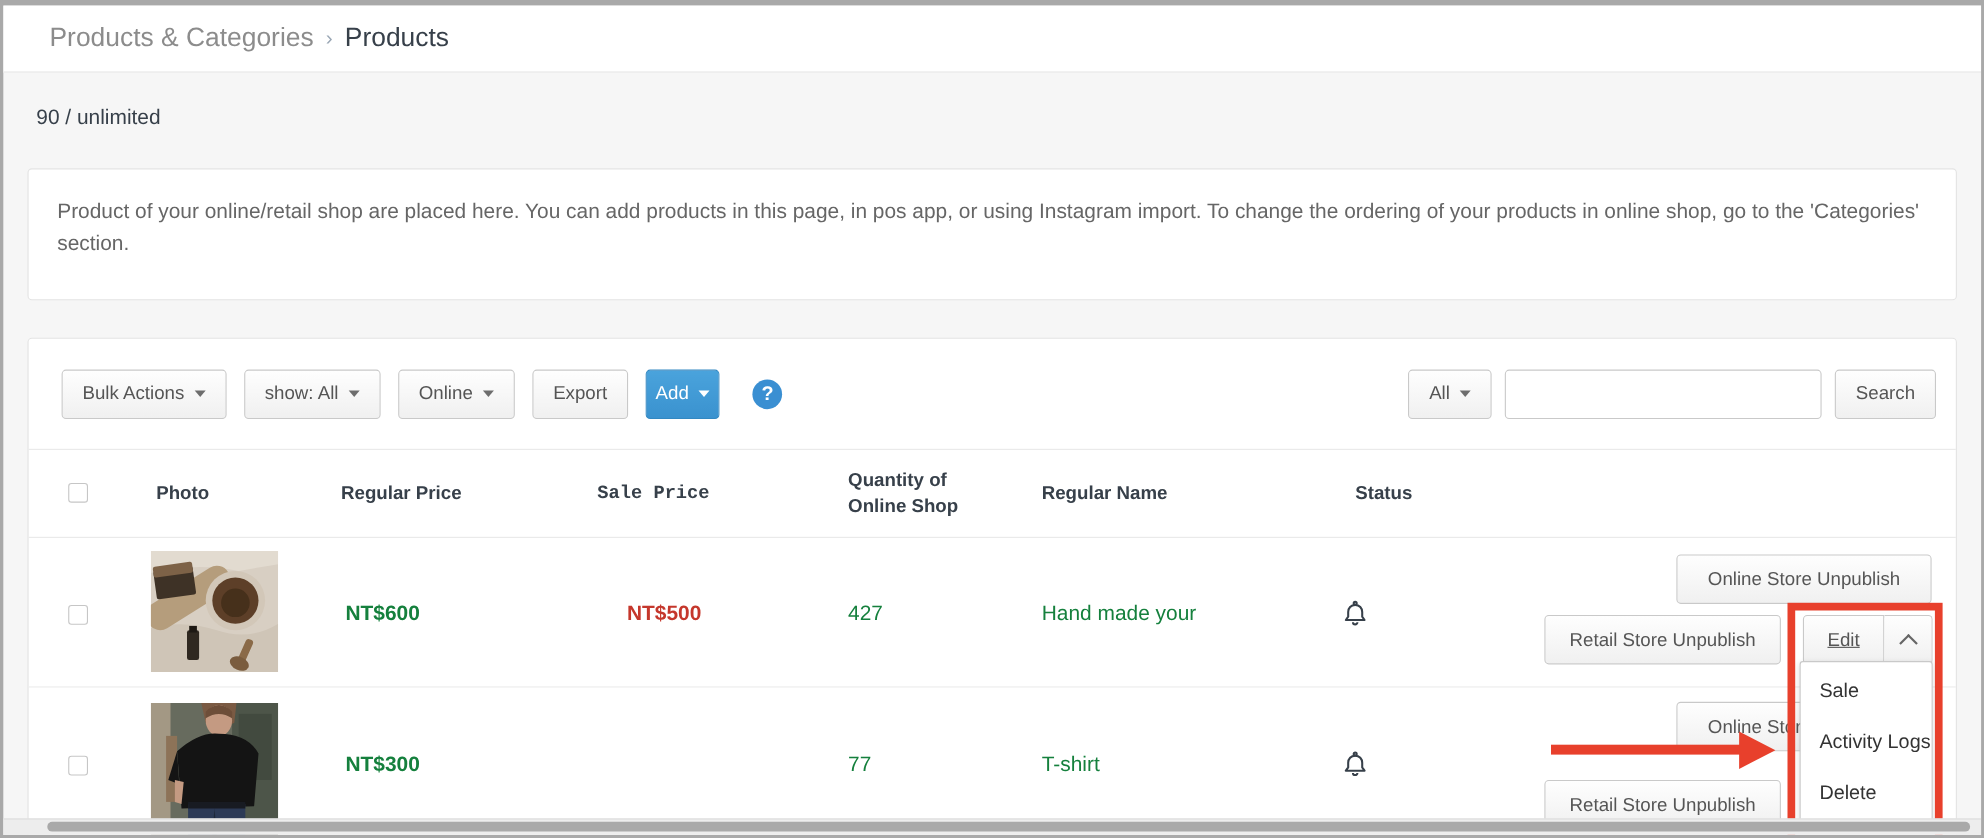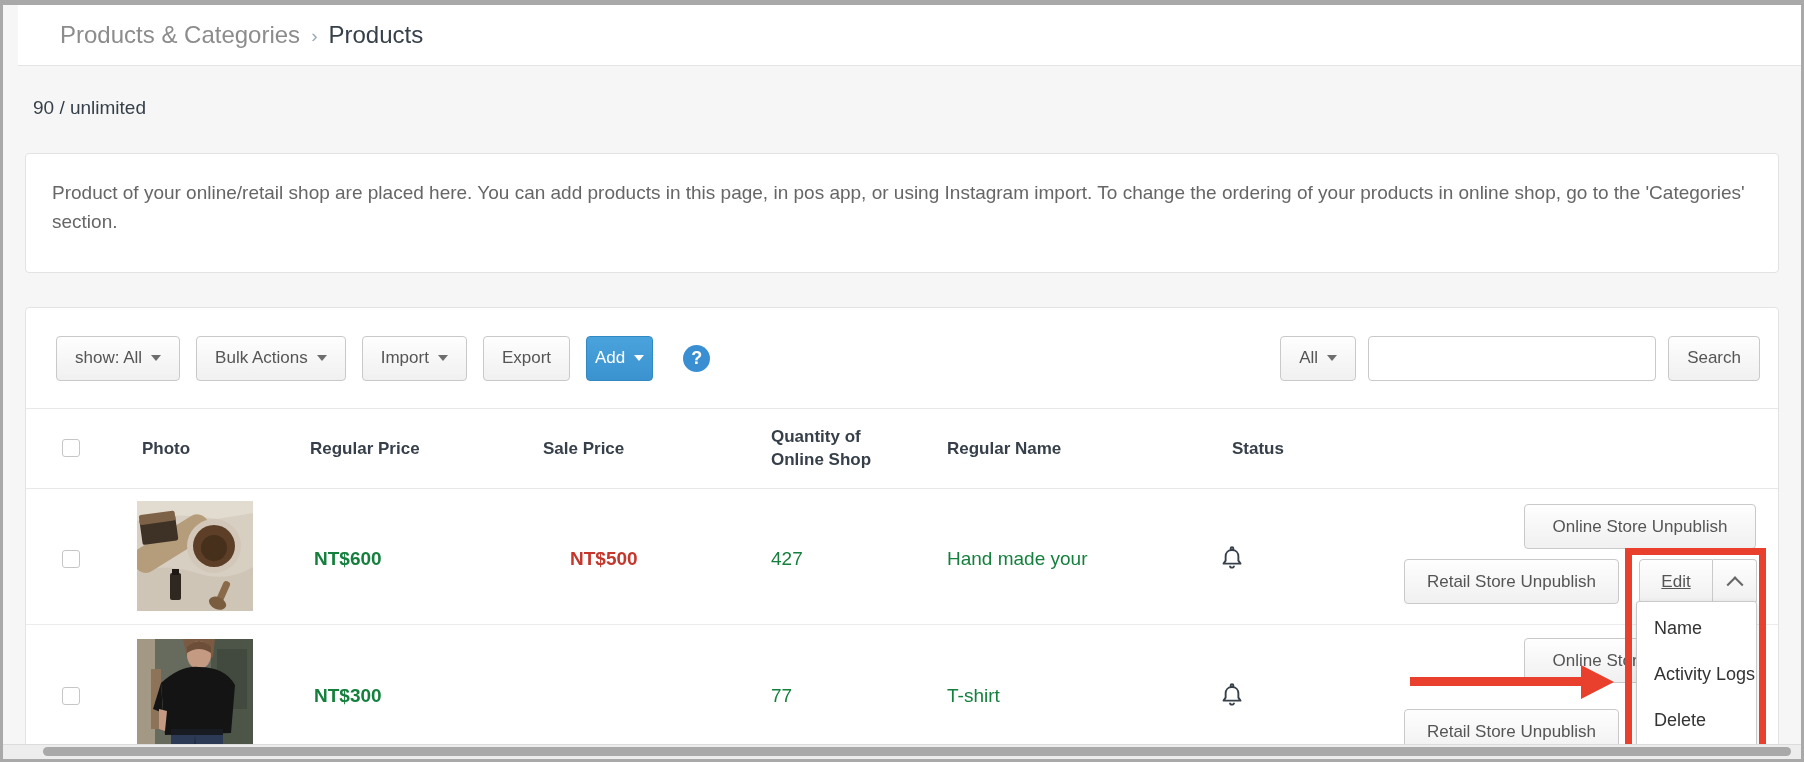--- a/index.html
+++ b/index.html
@@ -4,21 +4,21 @@
 <style>
   html,body { margin:0; padding:0; background:#fff; }
   .screen {
     position:relative; width:1804px; height:762px; box-sizing:border-box;
     border:3px solid #a9a9a9; border-top-width:5px; overflow:hidden;
     background:#f6f6f6; font-family:"Liberation Sans", sans-serif;
     -webkit-font-smoothing:antialiased;
   }
   
   .header { position:absolute; left:0; right:0; top:0; height:60px; background:#fff;
-    border-bottom:1px solid #e4e4e4; display:flex; align-items:center; padding-left:42px;margin-left:15px; }
+    border-bottom:1px solid #e4e4e4; display:flex; align-items:center; padding-left:42px; }
   .crumb-parent { color:#8c8c8c; font-size:24px; cursor:pointer; }
   .crumb-sep { color:#9aa7b5; font-size:19px; margin:0 11px; padding-top:2px; }
   .crumb-current { color:#37404a; font-size:24px; }
   
   .count { position:absolute; left:30px; top:92px; font-size:19px; color:#37404a; }
   .notice { position:absolute; left:22px; right:22px; top:148px; height:120px; background:#fff;
     border:1px solid #e3e3e3; border-radius:4px; box-sizing:border-box; padding:25px 26px;
     font-size:19px; color:#666; line-height:1.5; }
   
   .panel { position:absolute; left:22px; right:22px; top:302px; height:620px; background:#fff;
@@ -36,21 +36,21 @@
   .btn-primary { background:linear-gradient(#4aa3dc,#3a92cf); border-color:#3288c2; color:#fff; padding:0 8px; }
   .btn-primary .caret { border-top-color:#fff; }
   .help-icon { width:27px; height:27px; border-radius:50%; background:#3a8fd2; color:#fff;
     font-size:18px; font-weight:bold; display:flex; align-items:center; justify-content:center;
     margin-left:14px; cursor:pointer; }
   .search-input { width:288px; height:45px; border:1px solid #c9c9c9; border-radius:4px;
     box-sizing:border-box; font-size:17px; padding:0 12px; color:#444; outline:none; }
   
   .thead { position:absolute; left:0; right:0; top:101px; height:79px; border-bottom:1px solid #e8e8e8; }
   .th { position:absolute; font-size:17px; font-weight:700; color:#37404a; top:50%; transform:translateY(-50%); }
-  .th-photo { left:116px; } .th-reg { left:284px; } .th-sale { left:517px; }
+  .th-photo { left:116px; } .th-reg { left:284px; } .th-sale { left:517px;font-family:Liberation Mono, monospace; }
   .th-qty { left:745px; width:128px; line-height:1.4; } .th-name { left:921px; } .th-status { left:1206px; }
   .trow { position:absolute; left:0; right:0; }
   .row1 { top:180px; height:136px; border-bottom:1px solid #ececec; }
   .row2 { top:316px; height:290px; }
   .checkbox { position:absolute; left:36px; width:18px; height:18px; border:1px solid #c6c6c6;
     border-radius:3px; background:#fff; box-sizing:border-box; cursor:pointer; }
   .cell { position:absolute; font-size:19px; color:#15803d; transform:translateY(-50%); white-space:nowrap; }
   .c-reg { left:288px; font-weight:700; }
   .c-sale { left:544px; font-weight:700; color:#c5372c; }
   .c-qty { left:745px; } .c-name { left:921px; }
@@ -98,29 +98,29 @@
 
   <div class="count">90 / unlimited</div>
 
   <div class="notice">Product of your online/retail shop are placed here. You can add products in this page, in pos app, or using Instagram import. To change the ordering of your products in online shop, go to the 'Categories' section.</div>
 
   <div class="panel">
 
     <div class="toolbar">
       <div class="toolbar-left">
         <button class="btn">
+          <span>Bulk Actions</span>
+          <span class="caret"></span>
+        </button>
+        <button class="btn">
           <span>show: All</span>
           <span class="caret"></span>
         </button>
         <button class="btn">
-          <span>Bulk Actions</span>
-          <span class="caret"></span>
-        </button>
-        <button class="btn">
-          <span>Import</span>
+          <span>Online</span>
           <span class="caret"></span>
         </button>
         <button class="btn">
           <span>Export</span>
         </button>
         <button class="btn btn-primary">
           <span>Add</span>
           <span class="caret"></span>
         </button>
         <div class="help-icon">?</div>
@@ -233,21 +233,21 @@
         <span>Online Store Unpublish</span>
       </button>
       <button class="btn act-btn retail2">
         <span>Retail Store Unpublish</span>
       </button>
     </div>
 
   </div>
 
   <div class="edit-menu">
-    <div class="menu-item">Name</div>
+    <div class="menu-item">Sale</div>
     <div class="menu-item">Activity Logs</div>
     <div class="menu-item">Delete</div>
   </div>
 
   <div class="red-box"></div>
   <div class="arrow-shaft"></div>
   <div class="arrow-head"></div>
 
   <div class="scrollbar-track">
     <div class="scrollbar-thumb"></div>

